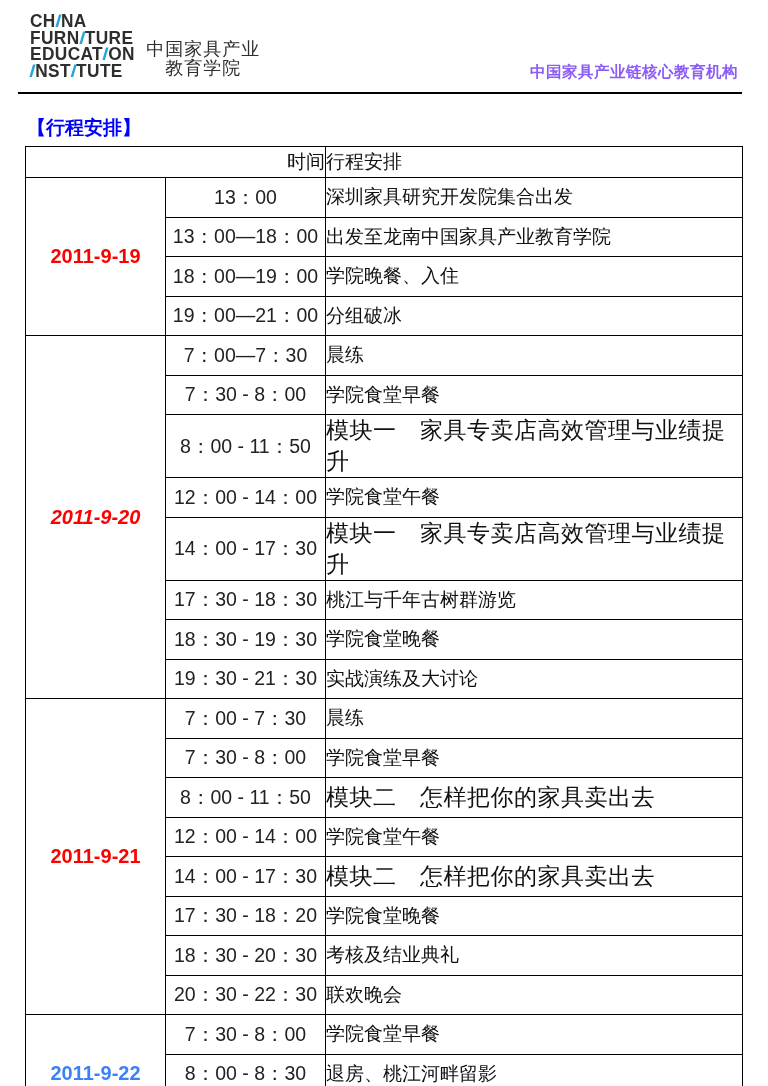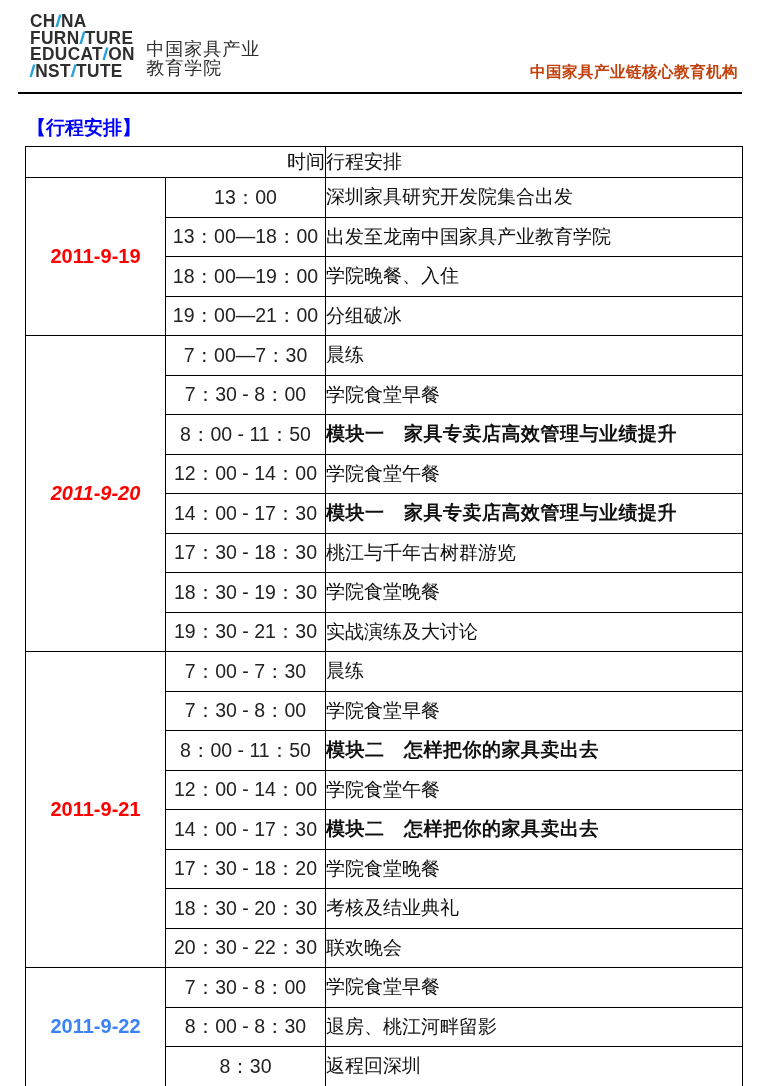--- a/index.html
+++ b/index.html
@@ -5,42 +5,42 @@
   html,body{margin:0;padding:0;background:#ffffff;}
   body{
     width:768px;height:1086px;position:relative;
     font-family:"Liberation Sans","DejaVu Sans",sans-serif;
     color:#1a1a1a;overflow:hidden;
   }
   
   .logo{position:absolute;left:30px;top:13px;display:flex;align-items:flex-end;gap:7px;}
   .logo-en{font-weight:700;font-size:18px;line-height:16.5px;letter-spacing:.4px;color:#2e2e2e;transform:scaleX(.96);transform-origin:left;}
   .logo-en .li{display:inline-block;transform:skewX(-17deg);font-weight:700;}
-  .logo-cn{font-size:18px;line-height:19px;color:#2e2e2e;padding-bottom:1px;letter-spacing:1px;}
-  .tagline{position:absolute;right:30px;top:62px;font-weight:700;font-size:15.5px;color:#c2410c;letter-spacing:.5px;}
+  .logo-cn{font-size:18px;line-height:19px;color:#2e2e2e;padding-bottom:1px;letter-spacing:1px;text-align:center;}
+  .tagline{position:absolute;right:30px;top:62px;font-weight:700;font-size:15.5px;color:#8b5cf6;letter-spacing:.5px;}
   .hrule{position:absolute;left:18px;width:724px;top:92px;height:2px;background:#000;}
   
   .section-title{position:absolute;left:27px;top:115px;font-size:19px;font-weight:700;}
   
   table.schedule{
     position:absolute;left:25px;top:146px;width:717px;
     border-collapse:collapse;table-layout:fixed;
     font-size:19px;color:#111;
   }
   table.schedule td{border:1px solid #000;padding:0;vertical-align:middle;}
   .hdr-row td{height:30px;}
   .hdr-time{padding-left:8px;text-align:right;}
   .hdr-plan{padding-left:12px;}
   .c-date{width:140px;text-align:center;}
   .c-time{width:160px;text-align:center;}
   .c-act{width:417px;}
   td.date-cell{font-weight:700;font-size:20px;text-align:center;}
   td.time-cell{text-align:center;height:38.5px;font-size:19.5px;color:#222;}
   td.act-cell{padding-left:12px;height:38.5px;}
-  td.act-cell.bold{font-weight:700;font-size:19px;letter-spacing:.5px;}
+  td.act-cell.bold{font-weight:400;font-size:23px;letter-spacing:.5px;}
 </style>
 </head>
 <body>
 
 <div class="logo">
   <div class="logo-en">
     <div><span>CH</span><span class="li blue-i" style="color: rgb(41, 164, 217);">I</span><span>NA</span></div>
     <div><span>FURN</span><span class="li blue-i" style="color: rgb(41, 164, 217);">I</span><span>TURE</span></div>
     <div><span>EDUCAT</span><span class="li blue-i" style="color: rgb(41, 164, 217);">I</span><span>ON</span></div>
     <div><span class="li blue-i" style="color: rgb(41, 164, 217);">I</span><span>NST</span><span class="li blue-i" style="color: rgb(41, 164, 217);">I</span><span>TUTE</span></div>

